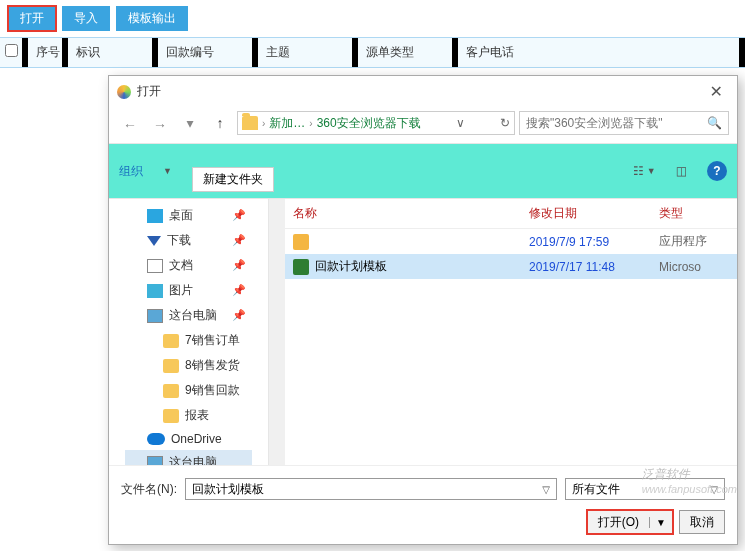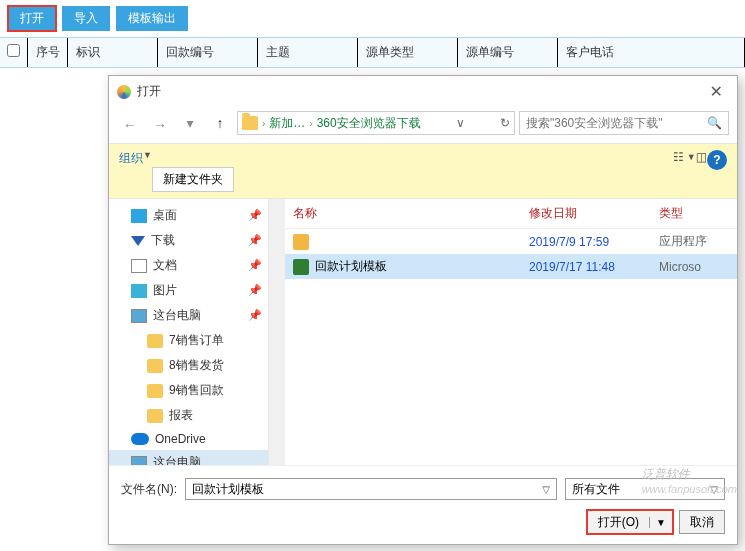--- a/index.html
+++ b/index.html
@@ -5,21 +5,21 @@
 * { box-sizing: border-box; margin: 0; padding: 0; font-family: "Microsoft YaHei", SimSun, Arial, sans-serif; font-size: 12px; }
 body { background: #fff; width: 745px; height: 551px; position: relative; overflow: hidden; }
 
 
 .top-toolbar { display: flex; gap: 6px; padding: 6px 8px; background: #fff; }
 .tb-btn { background: #3aa4e0; color: #fff; padding: 4px 12px; border: none; cursor: pointer; }
 .tb-btn.highlighted { outline: 2px solid #e63a2f; outline-offset: -1px; }
 
 
 .grid-header { display: flex; border-top: 1px solid #aed8f3; border-bottom: 1px solid #aed8f3; background: #f2fafe; }
-.grid-header .cell { padding: 6px 8px; border-right: 1px solid #000000; color: #333; white-space: nowrap; }
+.grid-header .cell { padding: 6px 8px; border-right: 6px solid #000000; color: #333; white-space: nowrap; }
 .grid-header .cell.checkbox { width: 28px; padding: 4px; text-align: center; }
 .grid-header .cell input { margin-top: 2px; }
 .w-seq{width:40px} .w-mark{width:90px} .w-code{width:100px} .w-subj{width:100px} .w-srctype{width:100px} .w-srccode{width:100px} .w-cust{width:90px} .w-tel{flex:1}
 
 
 .dialog { position: absolute; left: 108px; top: 75px; width: 630px; height: 470px; background: #fff; border: 1px solid #aaa; box-shadow: 4px 4px 12px rgba(0,0,0,.25); display: flex; flex-direction: column; }
 .titlebar { display: flex; align-items: center; padding: 6px 8px; }
 .titlebar .logo { width: 14px; height: 14px; border-radius: 50%; background: conic-gradient(#f5c33b,#7ed957,#36c,#e94,#f5c33b); margin-right: 6px; }
 .titlebar .title { flex: 1; color: #333; }
 .titlebar .close { background: none; border: none; font-size: 16px; color: #555; cursor: pointer; padding: 0 6px; }
@@ -30,30 +30,30 @@
 .crumb-box { flex: 1; display: flex; align-items: center; border: 1px solid #ccc; height: 24px; padding: 0 4px; gap: 4px; }
 .crumb-box .folder-ico { width: 16px; height: 14px; background: #f7c85a; border-radius: 2px 2px 0 0; position: relative; }
 .crumb-box .folder-ico:before { content:""; position:absolute; top:-3px; left:0; width:8px; height:3px; background:#f7c85a; border-radius:2px 2px 0 0; }
 .crumb-box .sep { color: #888; font-size: 10px; }
 .crumb-box .crumb { color: #15803d; }
 .crumb-box .dd, .crumb-box .refresh { margin-left: auto; color: #666; }
 .searchbox { width: 210px; border: 1px solid #ccc; height: 24px; display: flex; align-items: center; padding: 0 6px; color: #999; }
 .searchbox input { border: none; outline: none; flex: 1; color: #333; background: transparent; }
 .searchbox .mag { color: #666; }
 
-.toolbar2 { display: flex; align-items: flex-start; gap: 0; padding: 6px 10px; border-top: 1px solid #e6e6e6; border-bottom: 1px solid #e6e6e6; background: #fef9c3; }
+.toolbar2 { display: flex; align-items: center; gap: 20px; padding: 6px 10px; border-top: 1px solid #e6e6e6; border-bottom: 1px solid #e6e6e6; background: #5eead4; }
 .toolbar2 .org { color: #1a6fbf; cursor: pointer; }
 .toolbar2 .dd2 { font-size: 9px; color: #555; }
 .toolbar2 .newf { border: 1px solid #ccc; background: #fff; padding: 3px 10px; cursor: pointer; margin-top: 17px; }
 .toolbar2 .spacer { flex: 1; }
 .toolbar2 .viewbtn { display: inline-flex; align-items: center; gap: 3px; color: #555; cursor: pointer; }
 .toolbar2 .help { width: 20px; height: 20px; border-radius: 50%; background: #1a6fbf; color: #fff; display: inline-flex; align-items: center; justify-content: center; font-weight: bold; cursor: pointer; }
 
 .body-row { flex: 1; display: flex; min-height: 0; }
-.tree { width: 160px; border-right: 1px solid #e6e6e6; overflow: hidden; padding: 4px 0; }
+.tree { width: 160px; border-right: 1px solid #e6e6e6; overflow: hidden; padding: 4px 16px; }
 .tree-item { display: flex; align-items: center; gap: 6px; padding: 4px 6px 4px 22px; color: #333; cursor: pointer; position: relative; }
 .tree-item.sel { background: #d9e8f5; }
 .tree-item.sub { padding-left: 38px; }
 .tree-item .pin { color: #888; font-size: 11px; margin-left: auto; }
 .ico { width: 16px; height: 14px; display: inline-block; }
 .ico.desktop { background: #2aa6e0; }
 .ico.dl { width:0;height:0;border-left:7px solid transparent;border-right:7px solid transparent;border-top:10px solid #2a5db0; }
 .ico.doc { background: #fff; border: 1px solid #888; }
 .ico.pic { background: #3cb2d9; }
 .ico.pc { background: #5aa7d6; border: 1px solid #888; }
@@ -97,21 +97,20 @@
   <button class="tb-btn">模板输出</button>
 </div>
 
 <div class="grid-header">
   <div class="cell checkbox"><input type="checkbox" style=""></div>
   <div class="cell w-seq">序号</div>
   <div class="cell w-mark">标识</div>
   <div class="cell w-code">回款编号</div>
   <div class="cell w-subj">主题</div>
   <div class="cell w-srctype">源单类型</div>
-  <div class="cell w-srccode">源单编号</div>
   <div class="cell w-tel">客户电话</div>
 </div>
 
 <div class="dialog">
   <div class="titlebar">
     <span class="logo"></span>
     <span class="title">打开</span>
     <button class="close">✕</button>
   </div>
 

